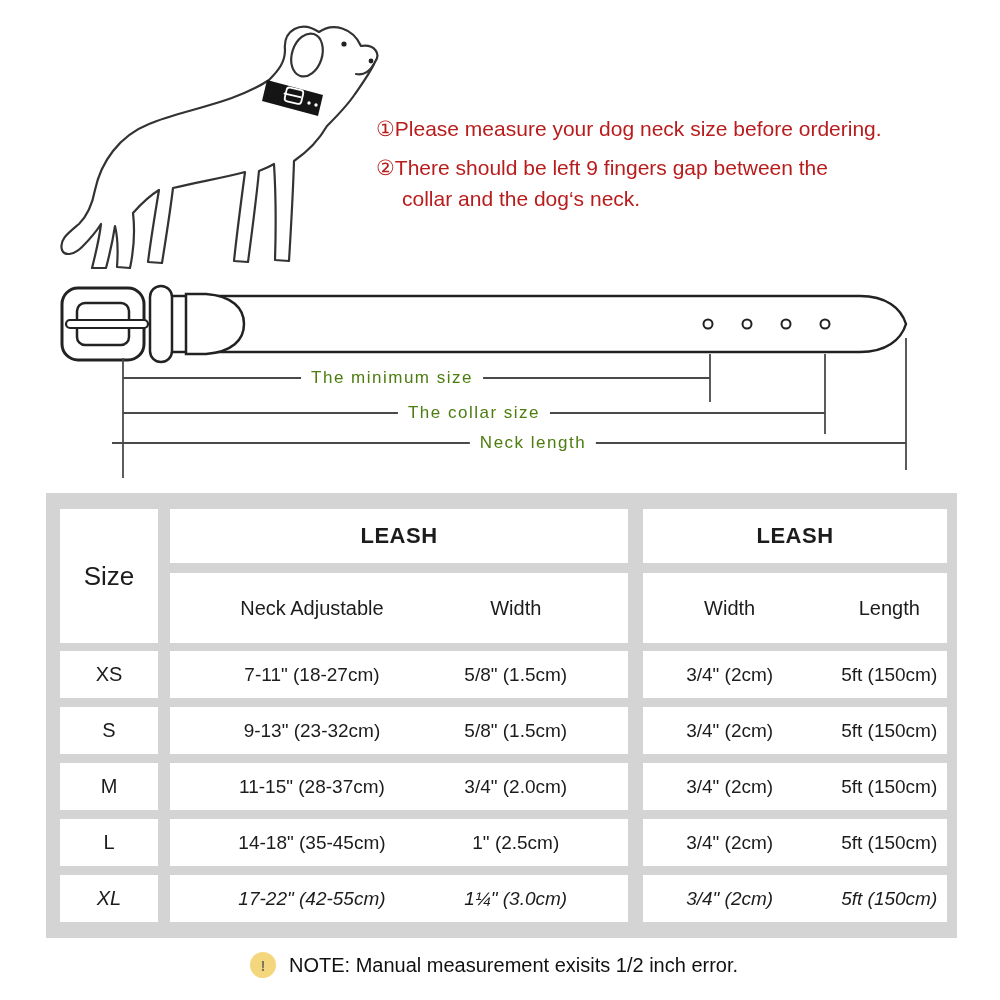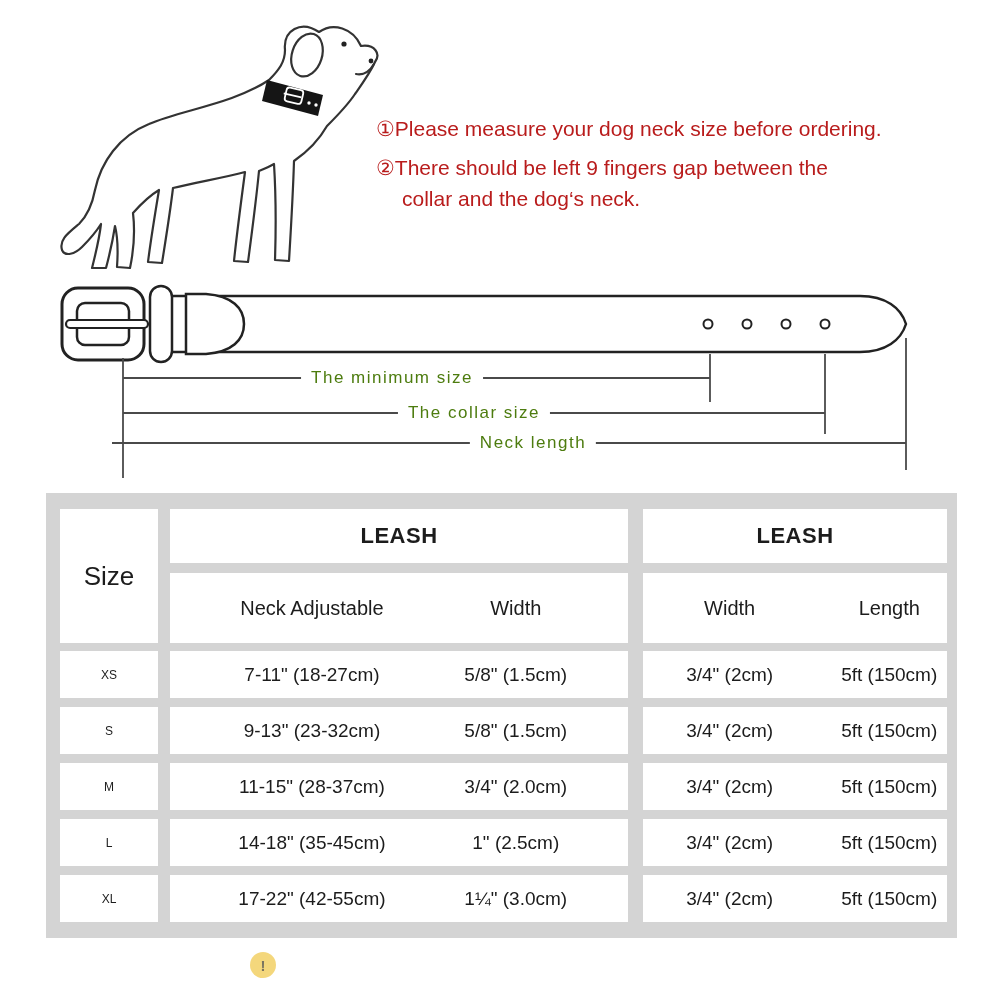--- a/index.html
+++ b/index.html
@@ -29,23 +29,23 @@
               grid-template-rows:54px 10px 70px 8px 47px 9px 47px 9px 47px 9px 47px 9px 47px;}
   .cell{background:#ffffff;display:flex;align-items:center;justify-content:center;}
   .corner{grid-column:1;grid-row:1/4;font-size:26px;}
   .grp-collar{grid-column:3;grid-row:1;font-weight:bold;font-size:22px;letter-spacing:.5px;}
   .grp-leash {grid-column:5;grid-row:1;font-weight:bold;font-size:22px;letter-spacing:.5px;}
   .subrow-collar{grid-column:3;grid-row:3;position:relative;font-size:20px;}
   .subrow-leash {grid-column:5;grid-row:3;position:relative;font-size:20px;}
   .pos{position:absolute;top:50%;transform:translate(-50%,-50%);white-space:nowrap;}
   .c1{left:31%;} .c2{left:75.5%;}
   .l1{left:28.5%;} .l2{left:81%;}
-  .sz{font-size:12px;}
+  .sz{font-size:20px;}
   .dat{position:relative;font-size:19px;}
-  .r1{grid-row:5;} .r2{grid-row:7;} .r3{grid-row:9;} .r4{grid-row:11;} .r5{grid-row:13;}
+  .r1{grid-row:5;} .r2{grid-row:7;} .r3{grid-row:9;} .r4{grid-row:11;} .r5{grid-row:13;font-style:italic;}
   .colA{grid-column:1;} .colB{grid-column:3;} .colC{grid-column:5;}
 
   
   .note{position:absolute;left:250px;top:952px;display:flex;align-items:center;gap:13px;font-size:20px;color:#111;}
   .note-icon{width:26px;height:26px;border-radius:50%;background:#f4d77c;color:#7a7460;
              display:flex;align-items:center;justify-content:center;font-size:15px;font-weight:bold;flex:0 0 auto;}
 </style>
 </head>
 <body>
 
@@ -182,13 +182,14 @@
     <span class="pos c2">1¼" (3.0cm)</span>
   </div>
   <div class="cell dat colC r5">
     <span class="pos l1">3/4" (2cm)</span>
     <span class="pos l2">5ft (150cm)</span>
   </div>
 </div>
 
 <div class="note">
   <span class="note-icon">!</span>
+  <span>NOTE: Manual measurement exisits 1/2 inch error.</span>
 </div>
 
 </body></html>

